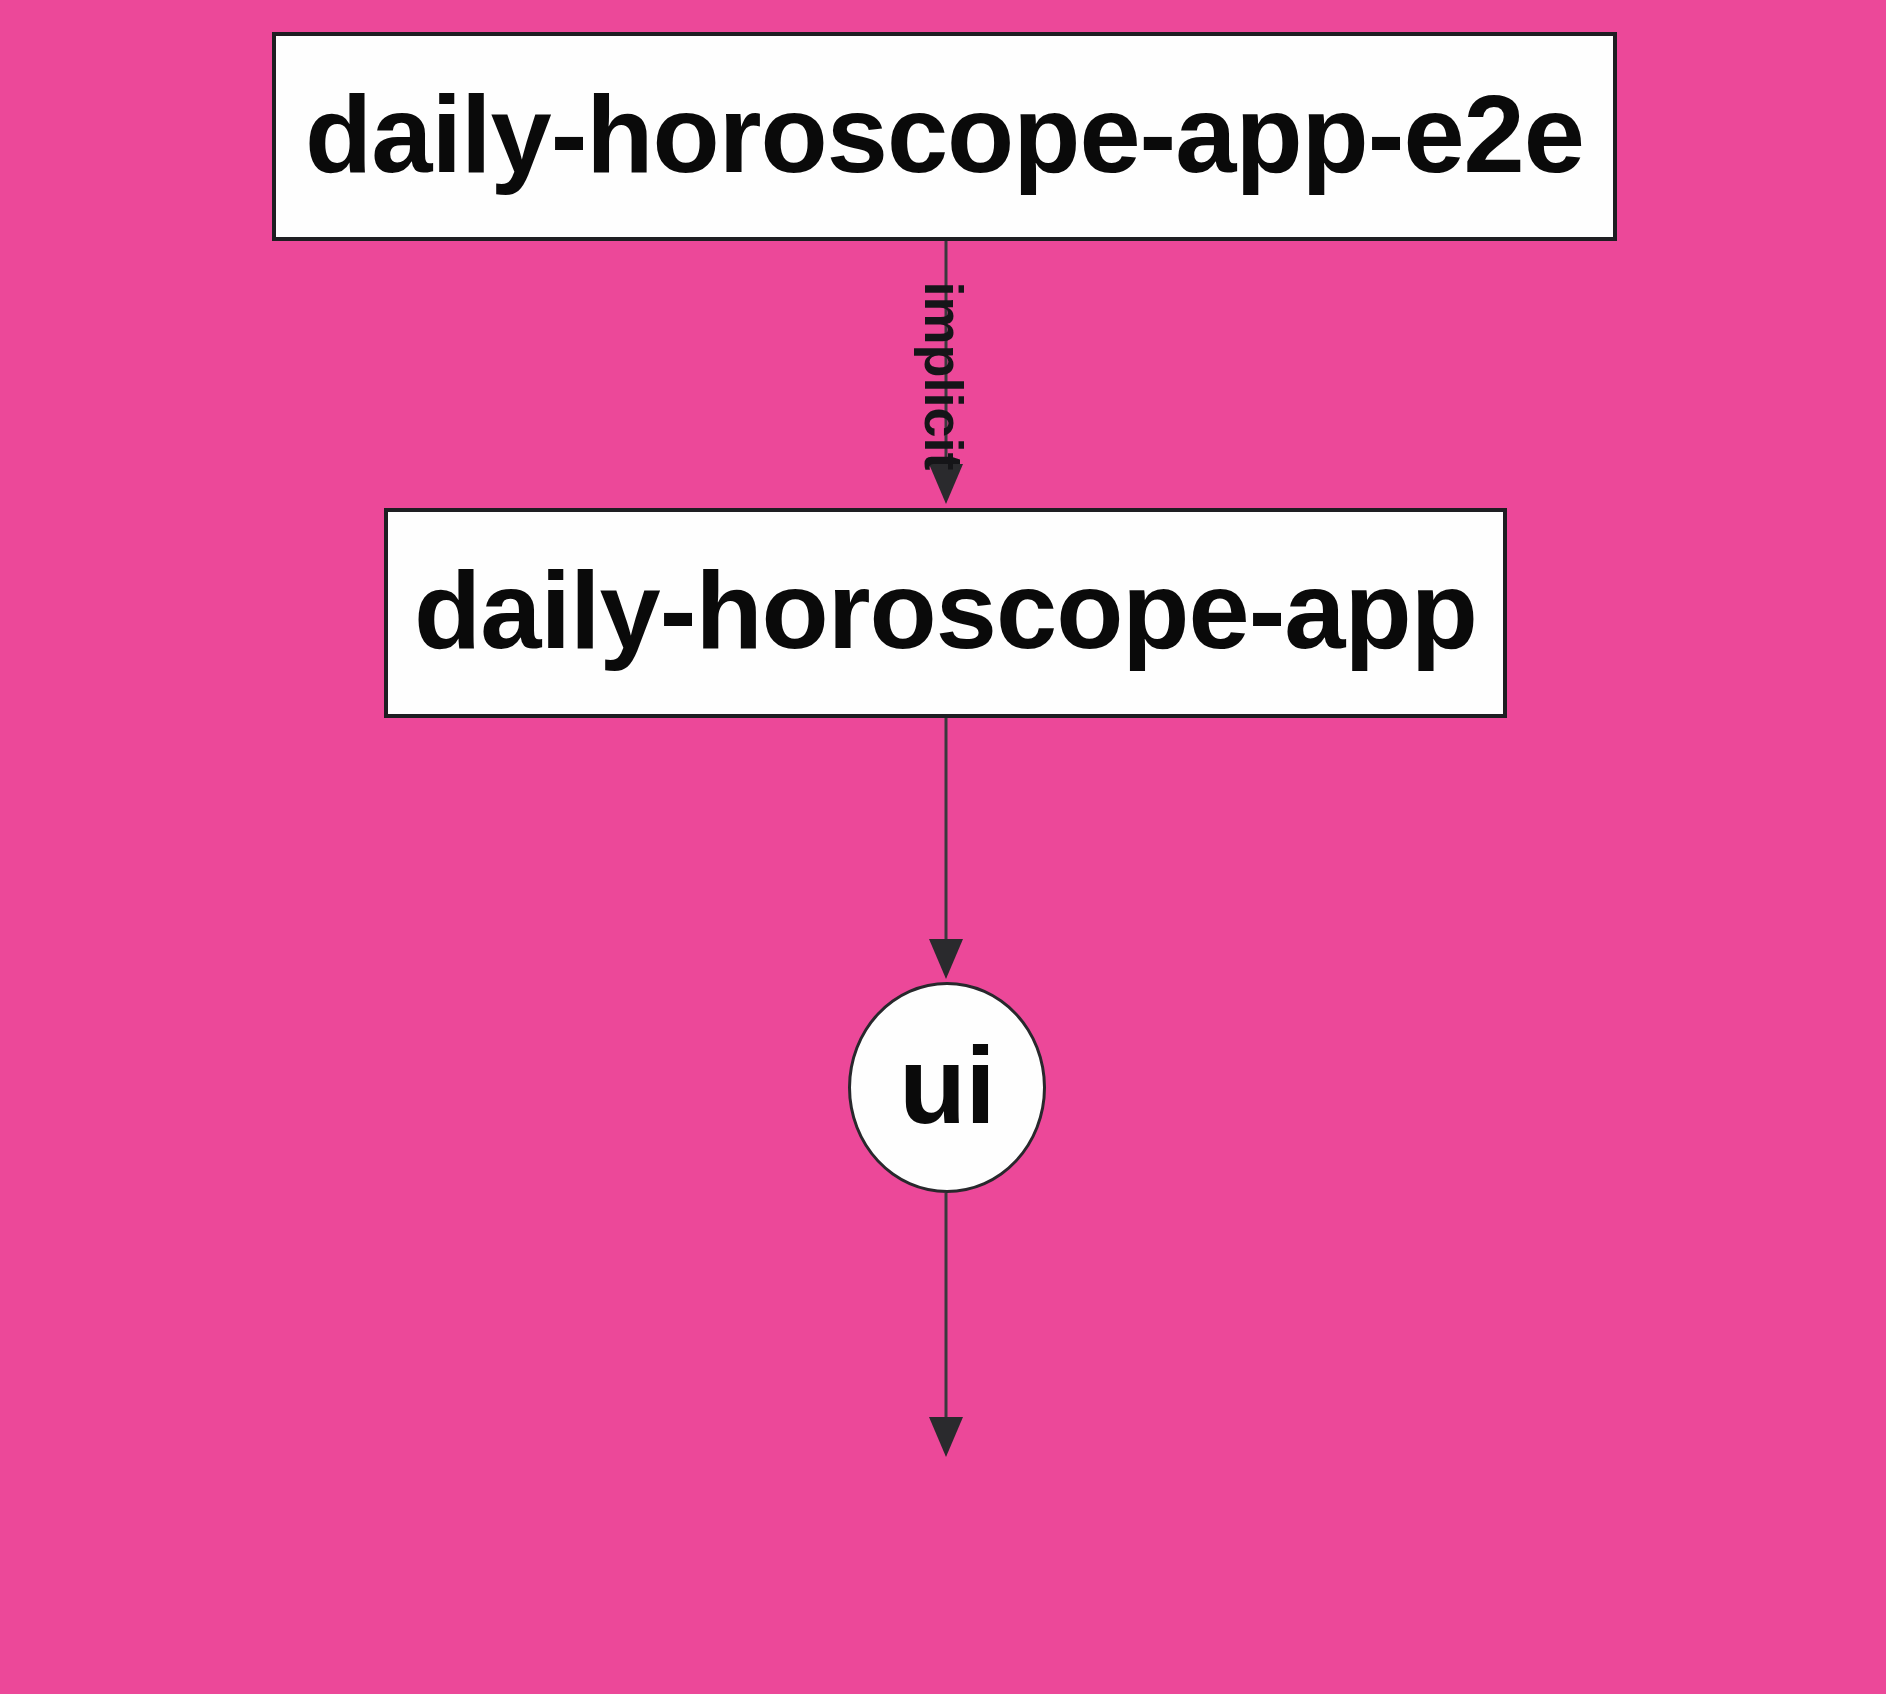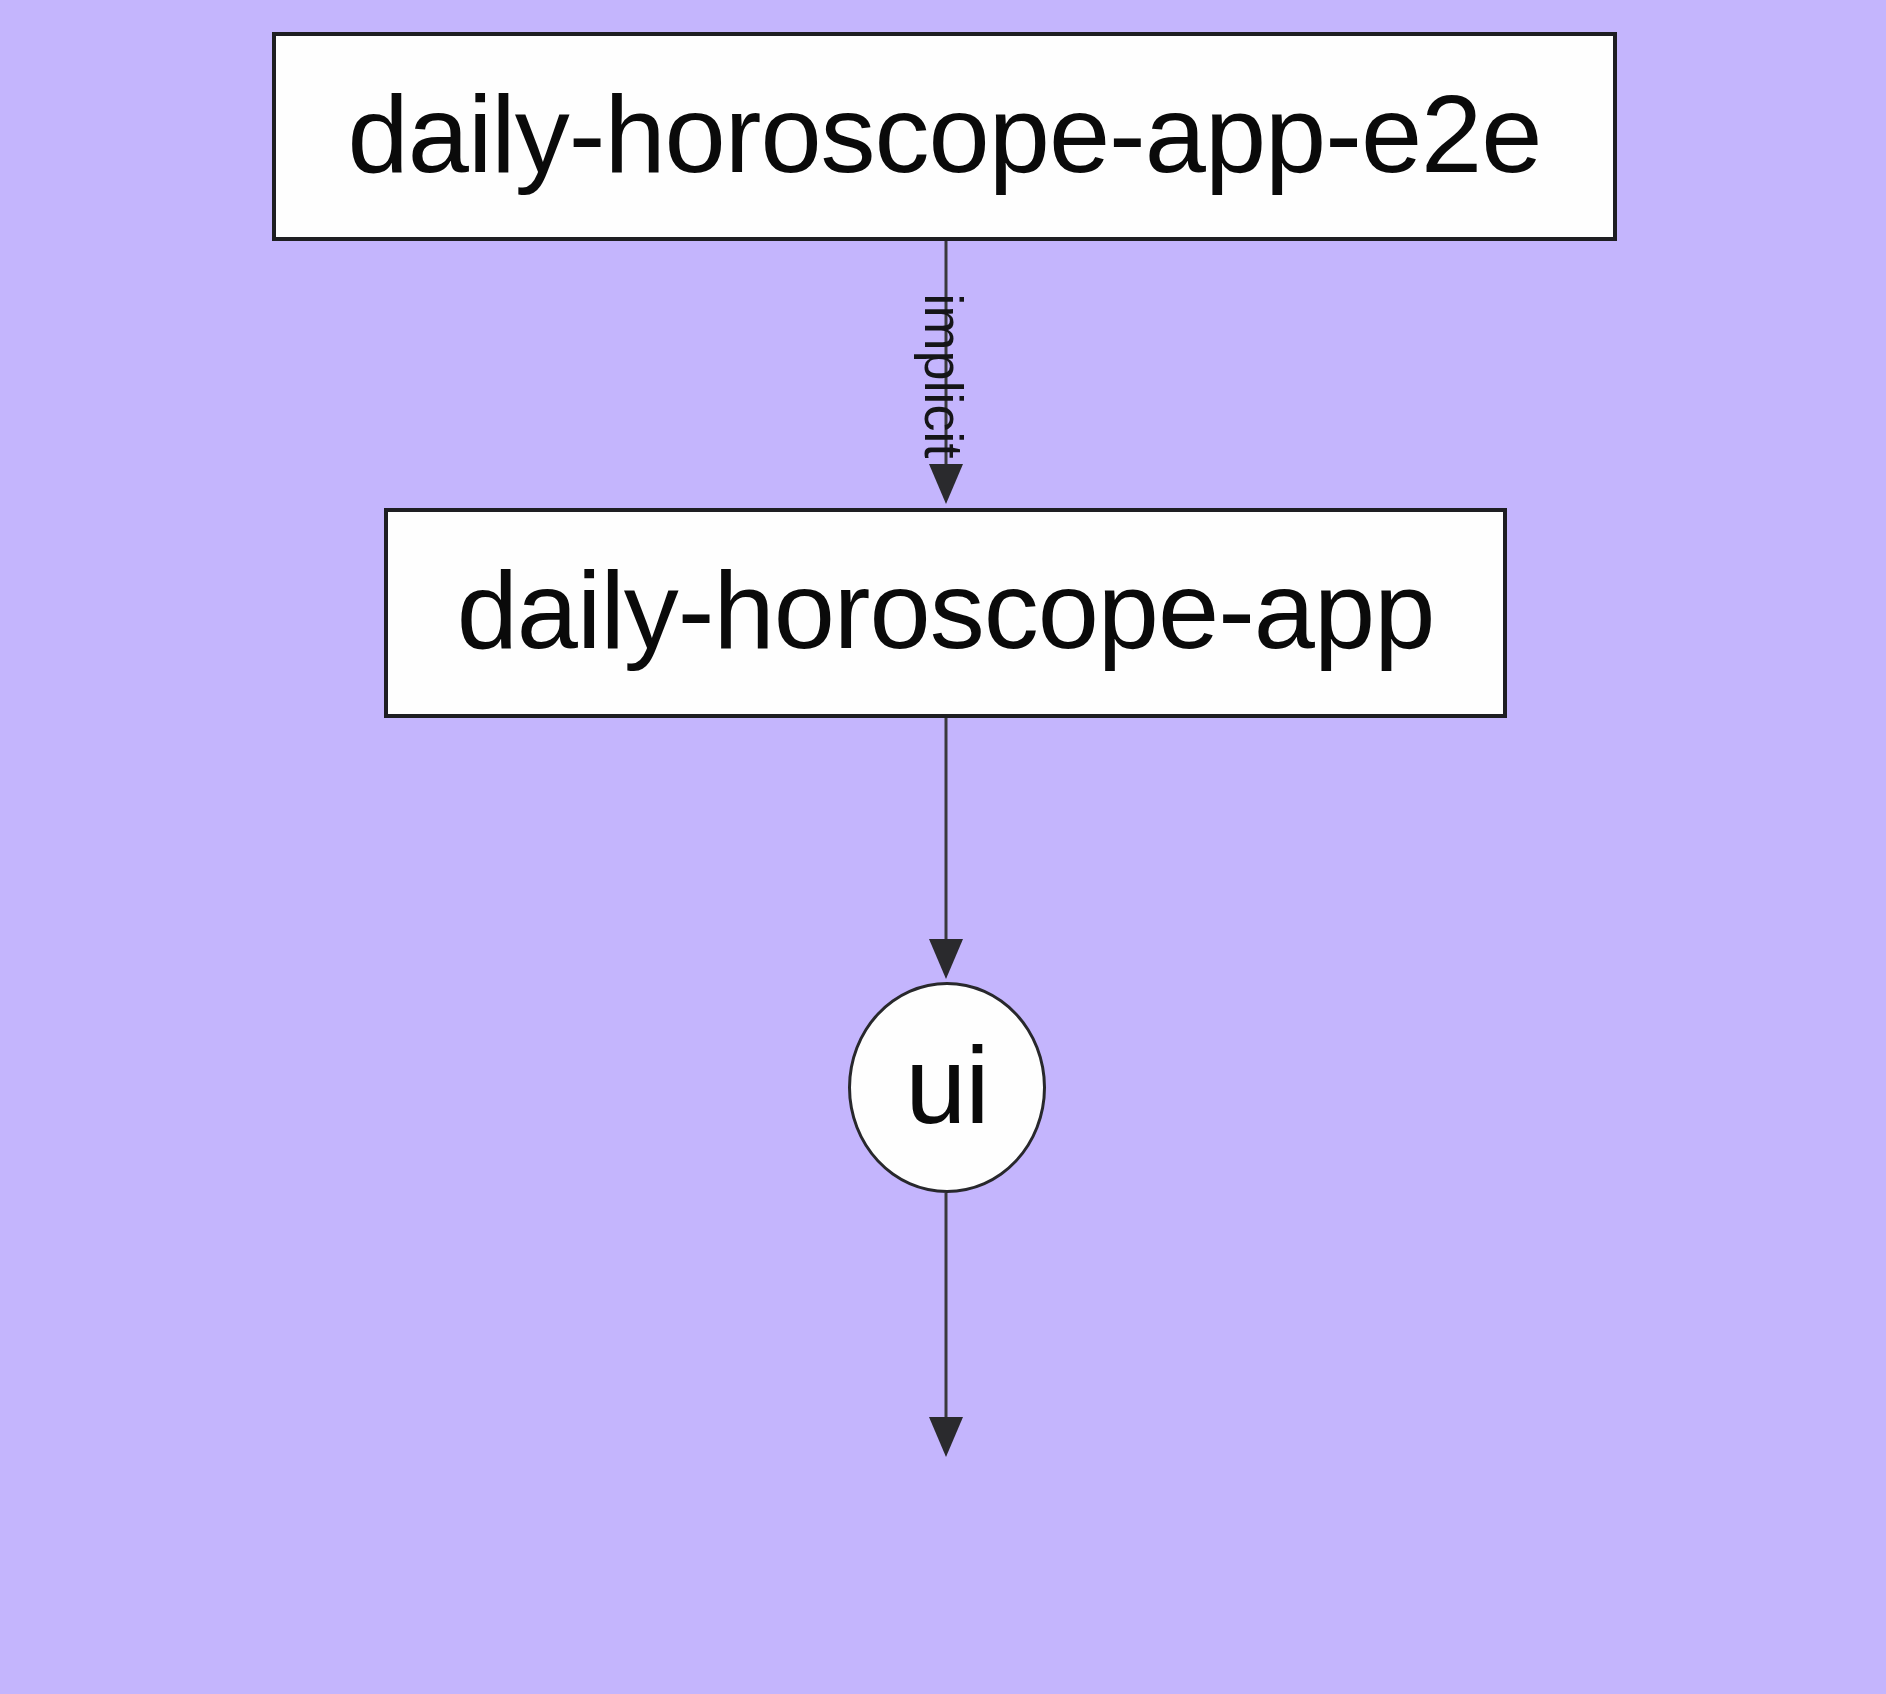--- a/index.html
+++ b/index.html
@@ -5,22 +5,23 @@
   html, body {
     margin: 0;
     padding: 0;
     background: #fdfcfc;
     font-family: "Liberation Sans", sans-serif;
   }
   .canvas {
     position: relative;
     width: 1886px;
     height: 1694px;
-    background: #c4b5fd;
+    background: #ec4899;
     overflow: hidden;
+    font-weight: bold;
   }
   .edges-svg {
     position: absolute;
     left: 0;
     top: 0;
     width: 1886px;
     height: 1694px;
     pointer-events: none;
   }
   .node {

